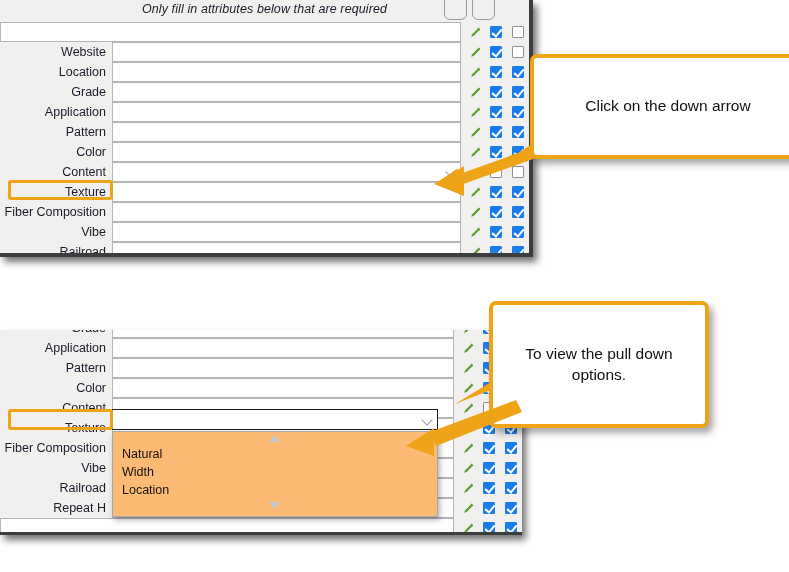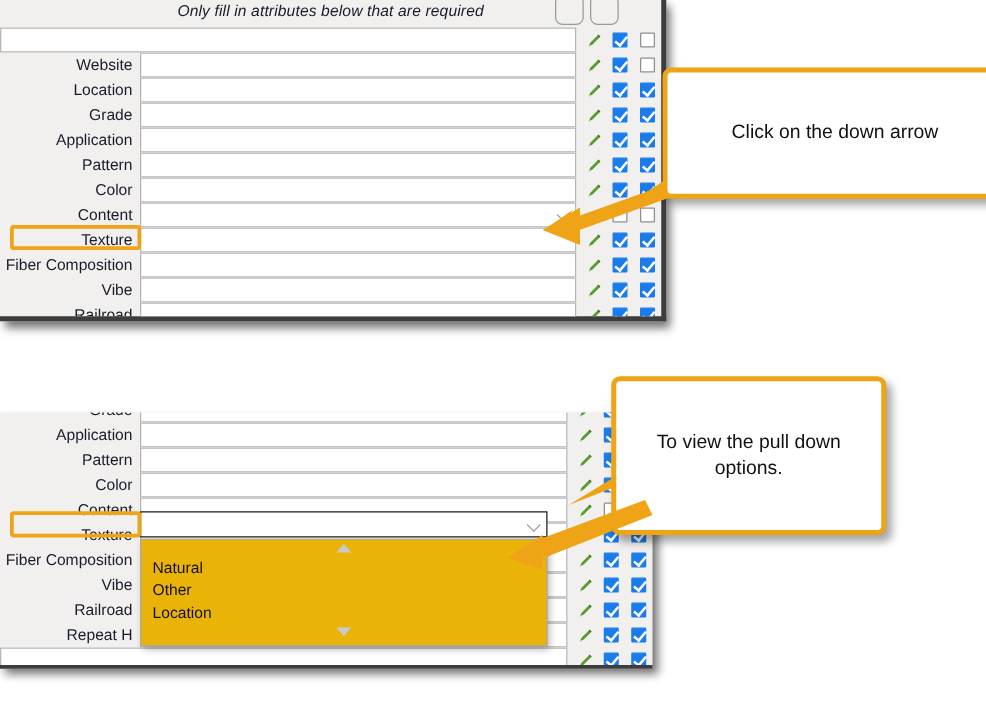--- a/index.html
+++ b/index.html
@@ -122,21 +122,21 @@
     font-size:15.5px;
     color:#111111;
     box-shadow:4px 5px 7px rgba(0,0,0,.35);
     line-height:1.3;
     padding:4px 10px;
   }
   #callout-1{left:530px;top:54px;width:276px;height:105px;}
   #callout-2{left:489px;top:301px;width:220px;height:127px;}
   .dropdown{
     position:absolute;
-    background:#eab308;
+    background:#fdba74;
     border:1px solid #a9a9a9;
     box-sizing:border-box;
     box-shadow:2px 3px 6px rgba(0,0,0,.3);
   }
   .dd-item{
     font-size:12.5px;color:#111;
     padding-left:9px;line-height:18px;height:18px;
   }
   .dd-arrow{
     width:100%;display:flex;justify-content:center;align-items:center;height:13px;
@@ -639,21 +639,21 @@
 
 <div class="combo-active" style="left:112px;top:409px;width:326px;height:21px;">
   <div class="chev"></div>
 </div>
 
 <div class="dropdown" style="left:112px;top:431px;width:326px;height:86px;">
   <div class="dd-arrow">
       <div class="tri-up"></div>
     </div>
   <div class="dd-item">Natural</div>
-  <div class="dd-item">Other</div>
+  <div class="dd-item">Width</div>
   <div class="dd-item">Location</div>
   <div class="dd-arrow">
       <div class="tri-dn"></div>
     </div>
 </div>
 
 <div class="hl" style="left:8px;top:409px;width:105px;height:21px;"></div>
 
 <div class="callout" id="callout-1">
   <span>Click on the down arrow</span>

